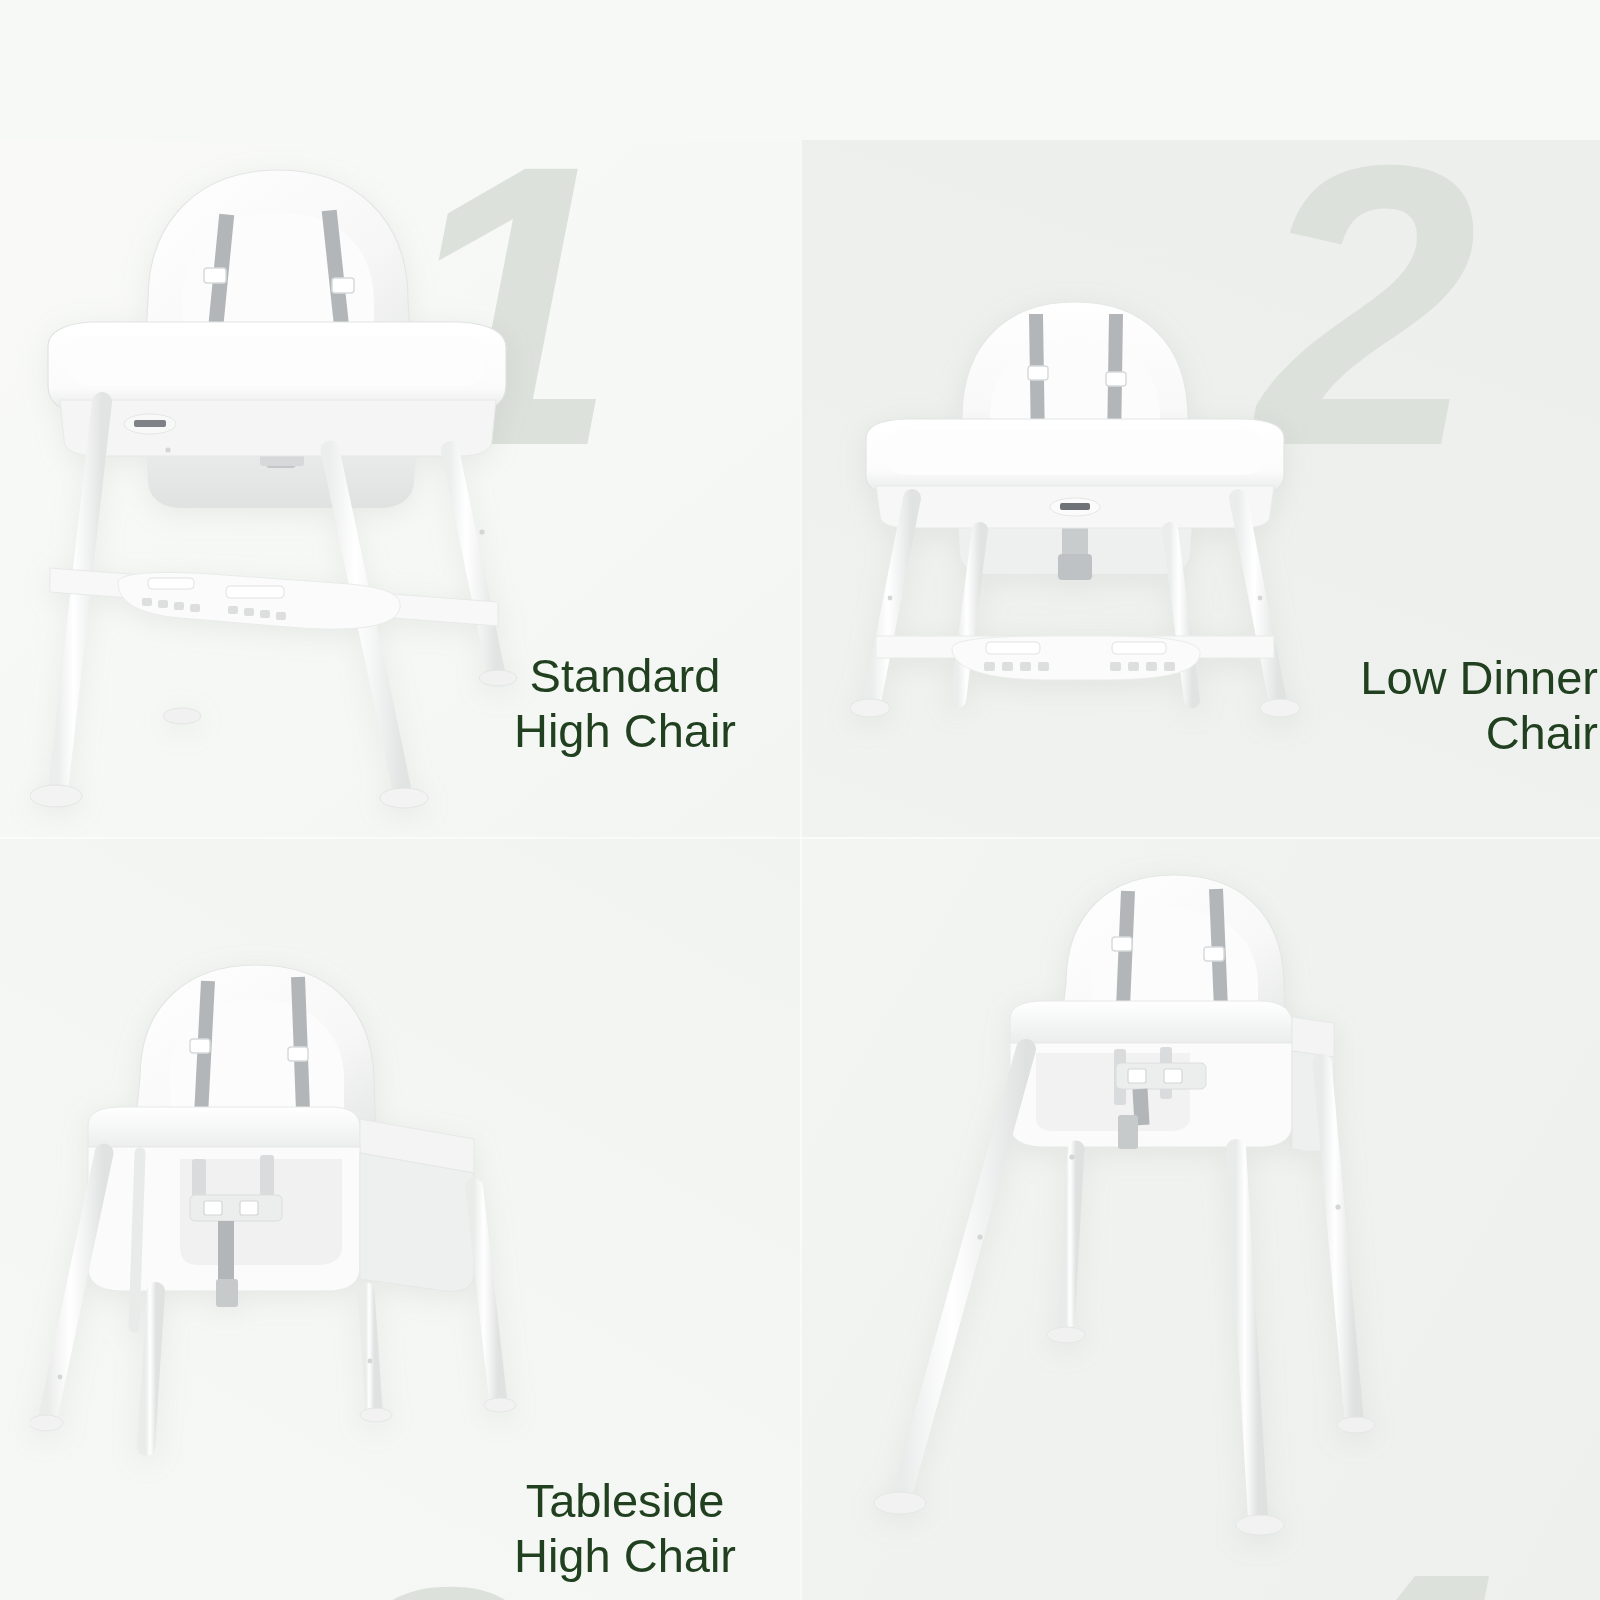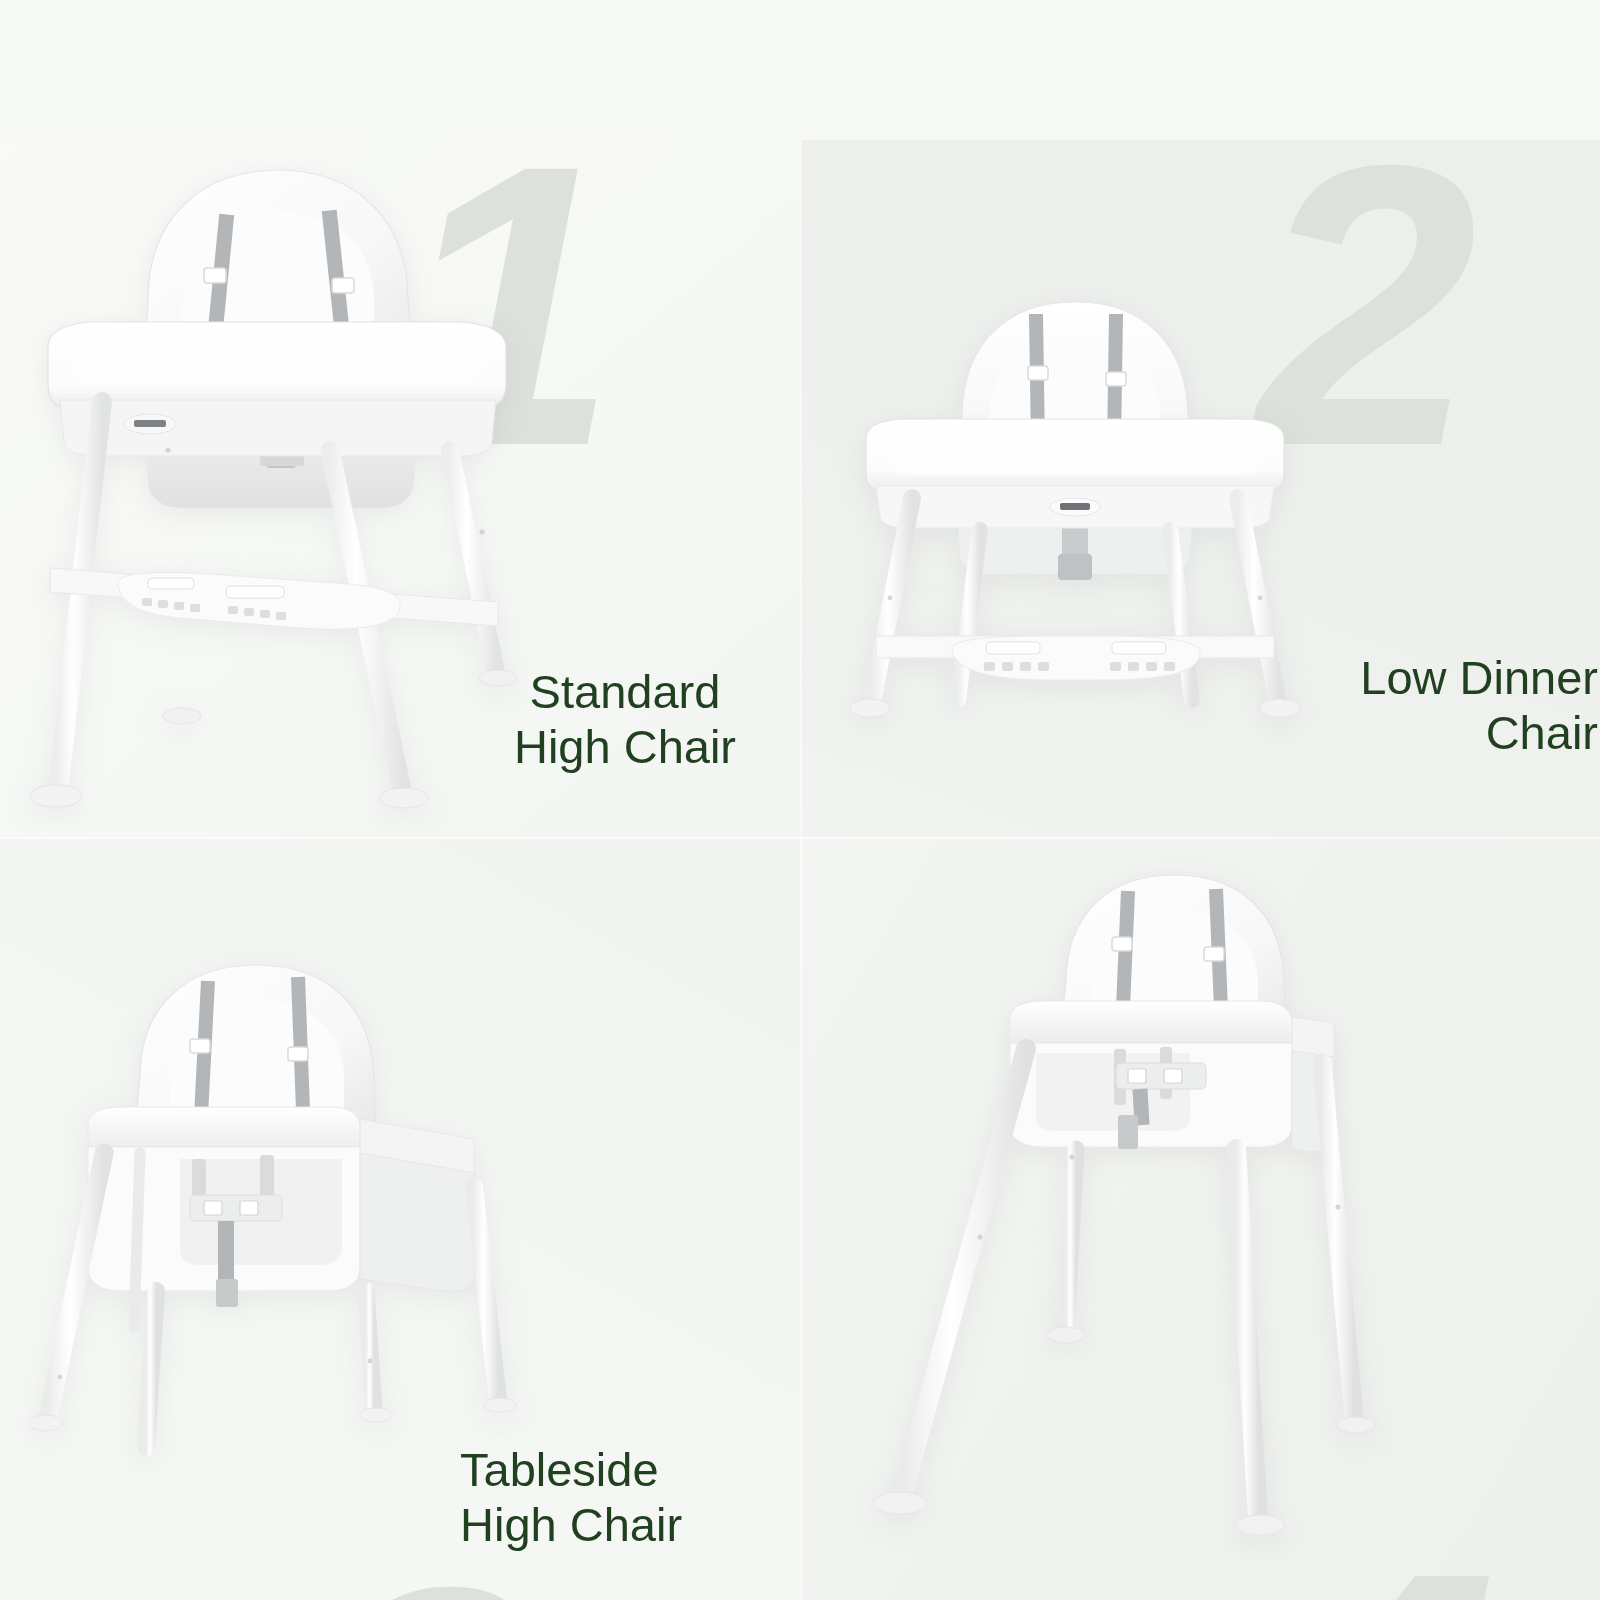--- a/index.html
+++ b/index.html
@@ -70,23 +70,23 @@
 
   
   .caption {
     position:absolute;
     color:#20401f;
     font-size:47px;
     line-height:1.18;
     z-index:6;
     white-space:pre-line;
   }
-  .cap1 { left:470px; top:508px; text-align:center; width:310px;margin-top:16px; }
+  .cap1 { left:470px; top:508px; text-align:center; width:310px; }
   .cap2 { left:470px; top:510px; text-align:right; width:330px; padding-right:2px; }
-  .cap3 { left:460px; top:605px; text-align:left; width:330px; }
+  .cap3 { left:460px; top:636px; text-align:center; width:330px; }
   .cap4 { left:450px; top:632px; text-align:center; width:345px; }
 
   
   .chair { position:absolute; z-index:4; } 
   .shadow-soft { filter:drop-shadow(0 6px 14px rgba(120,130,120,0.12)); }
 </style>
 </head>
 <body>
 
 <div class="page">

